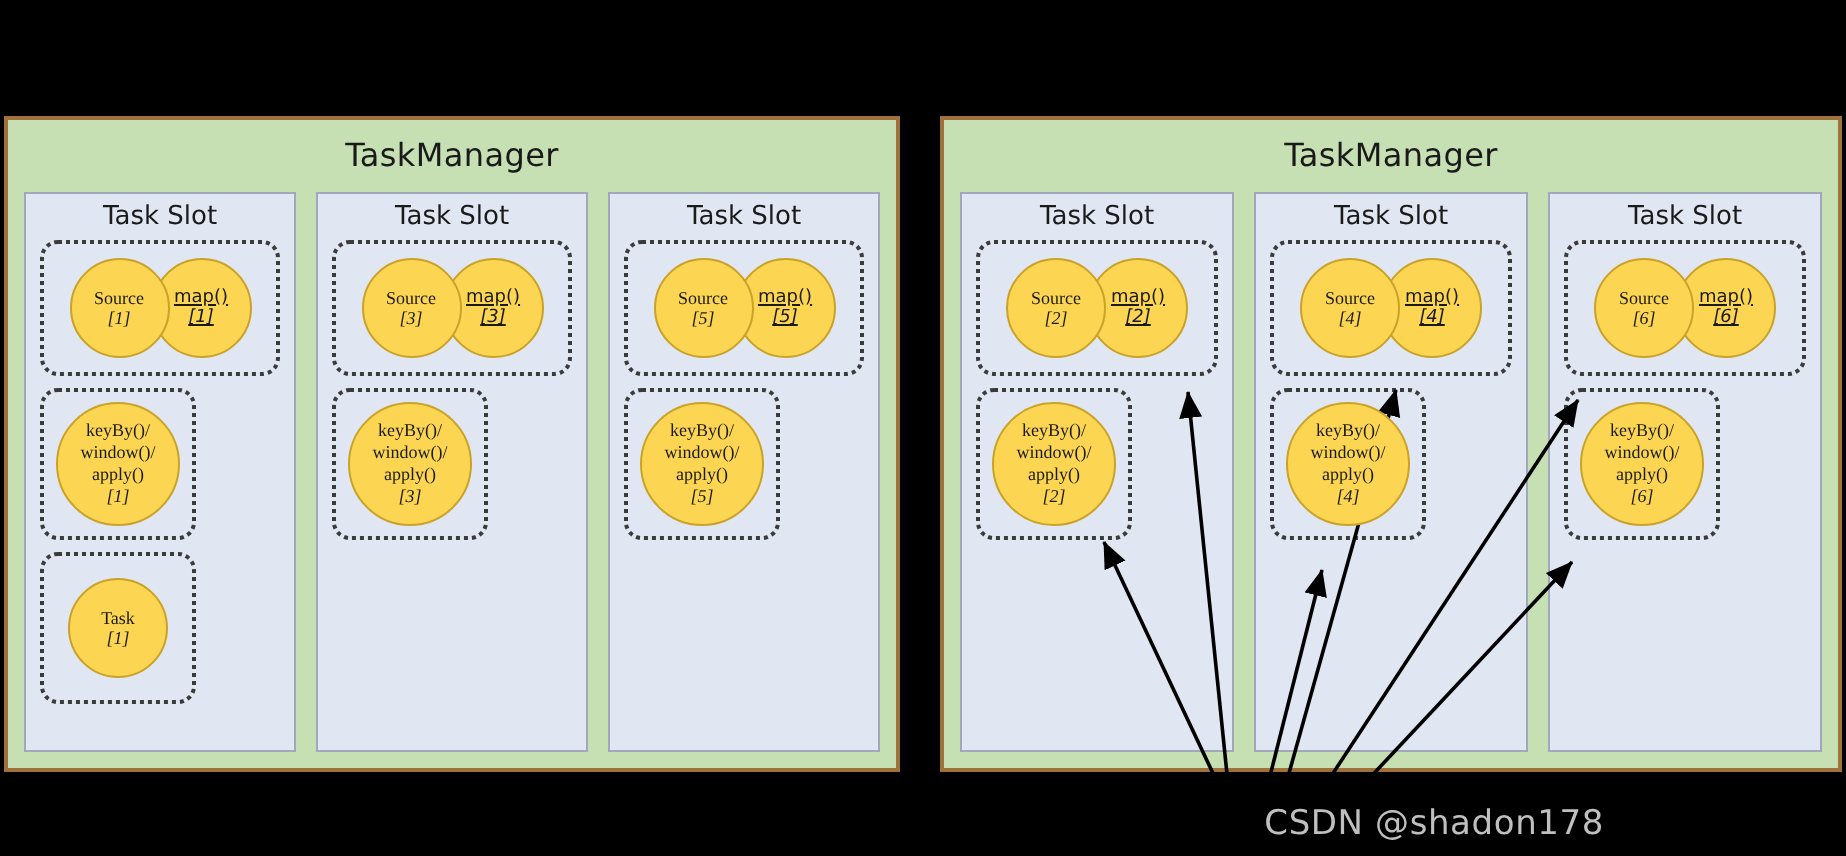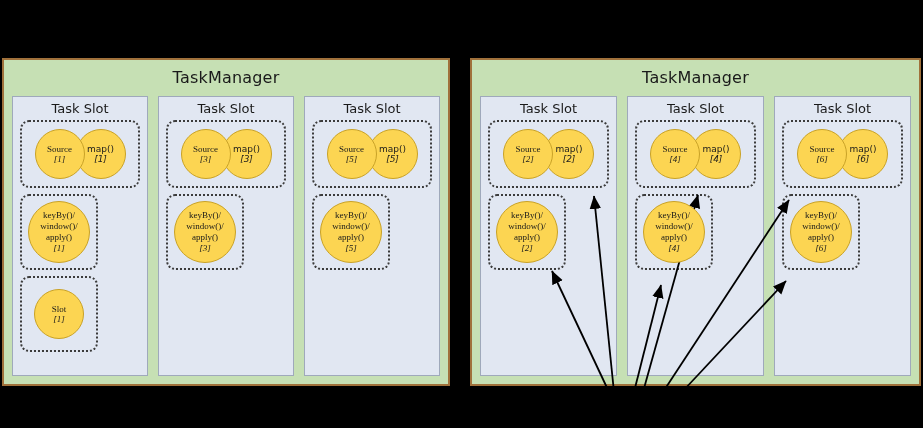--- a/index.html
+++ b/index.html
@@ -76,21 +76,21 @@
     color: #1a1a1a;
     font-size: 9px;
     line-height: 10.5px;
     text-align: center;
     position: relative;
     white-space: nowrap;
   }
   .circle.big { width: 50px; height: 50px; }
   .circle.op  { width: 62px; height: 62px; font-size: 9px; line-height: 11px; }
   .pair { display: flex; align-items: center; }
-  .pair .circle:nth-child(2) { margin-left: -9px; }
+  .pair .circle:nth-child(2) { margin-left: -9px; text-decoration: underline; }
   .pair .circle:nth-child(1) { z-index: 2; font-family: Liberation Serif, serif; }
   .idx { font-style: italic; }
 
   
   #arrows {
     position: absolute;
     left: 0; top: 0;
     width: 923px; height: 428px;
     pointer-events: none;
   }
@@ -132,21 +132,21 @@
               <div class="pair">
                 <div class="circle op">
                   <span>keyBy()/<br>window()/<br>apply()</span>
                   <span class="idx">[1]</span>
                 </div>
               </div>
             </div>
             <div class="group-box group-sink">
               <div class="pair">
                 <div class="circle big">
-                  <span>Slot</span>
+                  <span>Task</span>
                   <span class="idx">[1]</span>
                 </div>
               </div>
             </div>
           </div>
           <div class="task-slot">
             <div class="slot-title">Task Slot</div>
             <div class="group-box group-pair">
               <div class="pair">
                 <div class="circle big">
@@ -278,13 +278,14 @@
     <g id="arrow-group">
         <line x1="609" y1="392" x2="552" y2="271" stroke="#000000" stroke-width="1.8" marker-end="url(#ah)"></line>
         <line x1="614" y1="392" x2="594" y2="196" stroke="#000000" stroke-width="1.8" marker-end="url(#ah)"></line>
         <line x1="634" y1="392" x2="661" y2="285" stroke="#000000" stroke-width="1.8" marker-end="url(#ah)"></line>
         <line x1="643" y1="392" x2="698" y2="195" stroke="#000000" stroke-width="1.8" marker-end="url(#ah)"></line>
         <line x1="663" y1="392" x2="789" y2="200" stroke="#000000" stroke-width="1.8" marker-end="url(#ah)"></line>
         <line x1="682" y1="392" x2="786" y2="281" stroke="#000000" stroke-width="1.8" marker-end="url(#ah)"></line>
       </g>
   </svg>
 
+  <div id="watermark">CSDN @shadon178</div>
 </div>
 
 </body></html>

